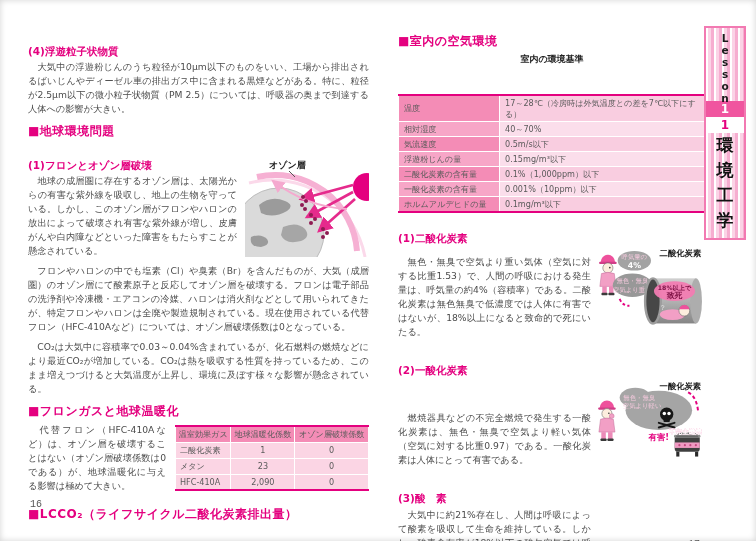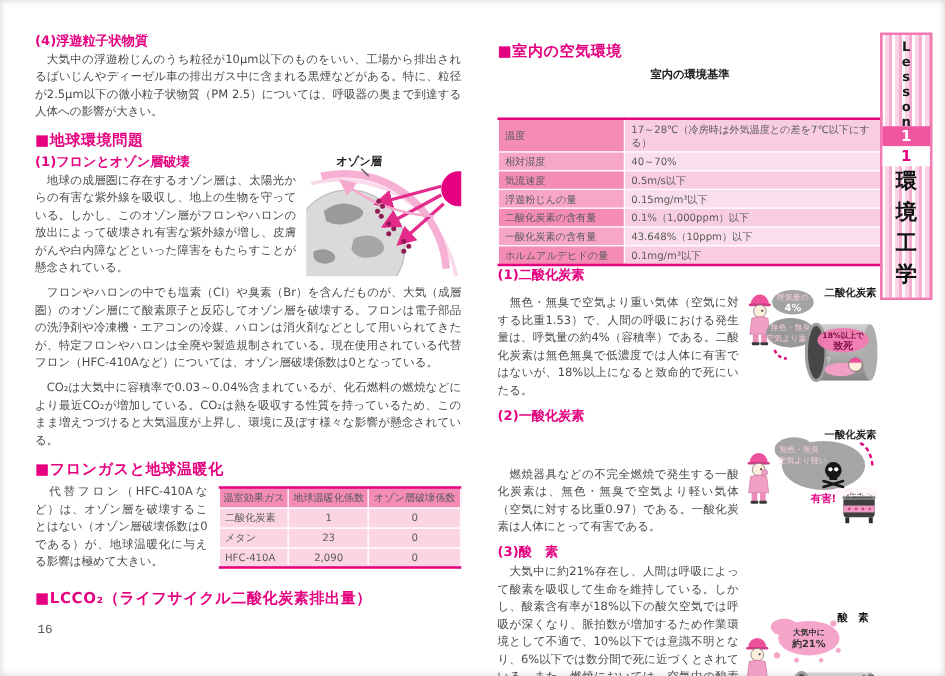--- a/index.html
+++ b/index.html
@@ -3,21 +3,21 @@
 <meta charset="utf-8">
 <style>
   html,body { margin:0; padding:0; background:#e9e9e9; }
   .spread {
     position:relative; width:756px; height:541px; background:#ffffff;
     font-family:"DejaVu Sans", sans-serif; overflow:hidden;
     box-shadow: inset 0 0 6px rgba(0,0,0,.18);
   }
   
   .h-sq { font-size:12px; font-weight:bold; color:#e4007f; margin:7px 0 2px; letter-spacing:.5px; }
-  .h-n  { font-size:10.5px; font-weight:bold; color:#e4007f; margin:0 0 1px; }
+  .h-n  { font-size:10.5px; font-weight:bold; color:#e4007f; margin:19px 0 1px; }
   p.body { font-size:9.2px; line-height:1.52; color:#4b4b4b; text-align:justify; margin:1px 0 6px; }
   .pgnum { position:absolute; top:499px; font-size:10px; color:#555;font-family:Liberation Mono, monospace; }
   
   .page-left  { position:absolute; left:28px;  top:26px; width:341px; }
   .page-right { position:absolute; left:398px; top:26px; width:308px; }
   
   .oz { float:right; width:124px; height:98px; margin:0 0 2px 8px; position:relative;text-align:right; }
   .oz-label { position:absolute; top:0; left:24px; font-size:9px; font-weight:bold; color:#222; }
   .oz svg { position:absolute; left:0; bottom:0; display:block; }
   
@@ -176,21 +176,21 @@
         <tr>
           <td class="lab">浮遊粉じんの量</td>
           <td class="val">0.15mg/m³以下</td>
           </tr>
         <tr>
           <td class="lab">二酸化炭素の含有量</td>
           <td class="val">0.1%（1,000ppm）以下</td>
           </tr>
         <tr>
           <td class="lab">一酸化炭素の含有量</td>
-          <td class="val">43.648%（10ppm）以下</td>
+          <td class="val">0.001%（10ppm）以下</td>
           </tr>
         <tr>
           <td class="lab">ホルムアルデヒドの量</td>
           <td class="val">0.1mg/m³以下</td>
           </tr>
       </tbody>
     </table>
 
     <div class="h-n">(1)二酸化炭素</div>
     <div class="sec">

